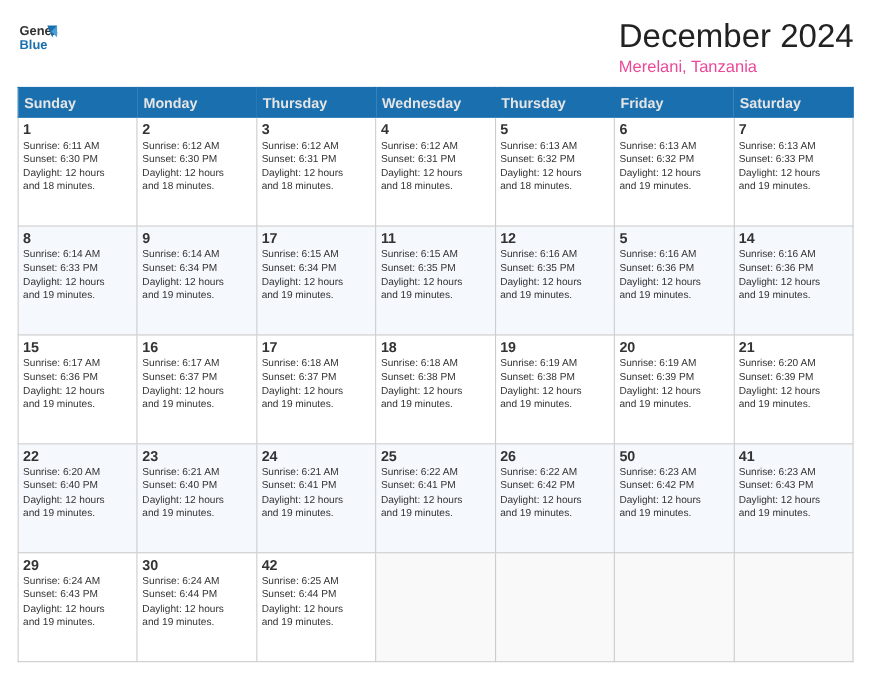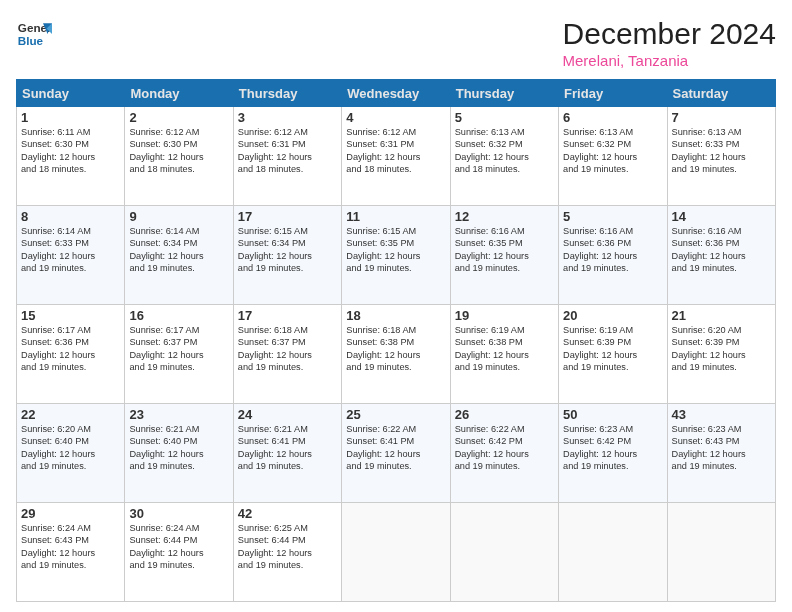--- a/index.html
+++ b/index.html
@@ -229,21 +229,21 @@
           </td>
           <td>
             <span class="day-num">26</span>
             <div class="day-info">Sunrise: 6:22 AM<br>Sunset: 6:42 PM<br>Daylight: 12 hours<br>and 19 minutes.</div>
           </td>
           <td>
             <span class="day-num">50</span>
             <div class="day-info">Sunrise: 6:23 AM<br>Sunset: 6:42 PM<br>Daylight: 12 hours<br>and 19 minutes.</div>
           </td>
           <td>
-            <span class="day-num">43</span>
+            <span class="day-num">41</span>
             <div class="day-info">Sunrise: 6:23 AM<br>Sunset: 6:43 PM<br>Daylight: 12 hours<br>and 19 minutes.</div>
           </td>
         </tr>
         <tr>
           <td>
             <span class="day-num">29</span>
             <div class="day-info">Sunrise: 6:24 AM<br>Sunset: 6:43 PM<br>Daylight: 12 hours<br>and 19 minutes.</div>
           </td>
           <td>
             <span class="day-num">30</span>

